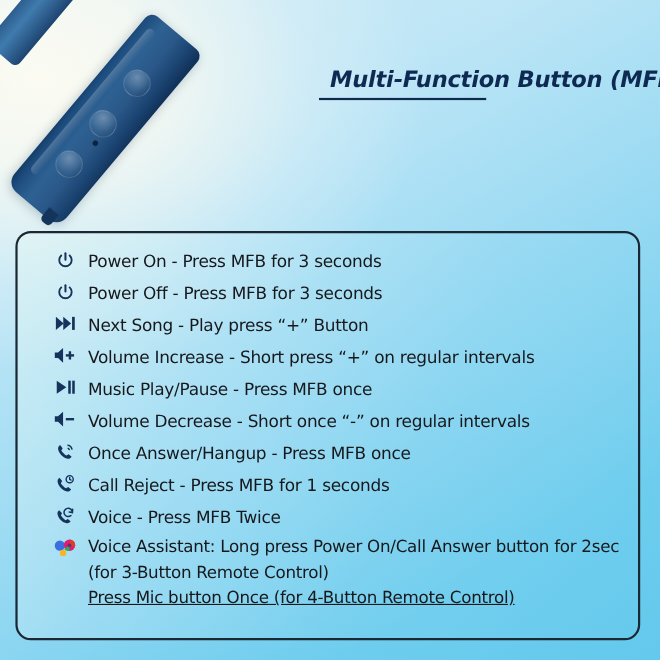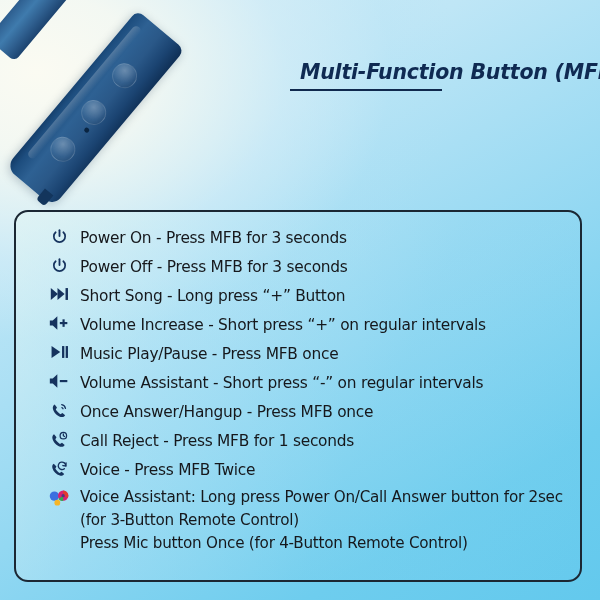--- a/index.html
+++ b/index.html
@@ -177,21 +177,21 @@
   .row-icon svg { display: block; }
 
   .row-text {
     flex: 1 1 auto;
     font-family: "DejaVu Sans", sans-serif;
     font-size: 15.4px;
     line-height: 26px;
     color: #16181c;
     letter-spacing: -0.25px;
   }
-  .row-text .line2 { display: block; }
+  .row-text .line2 { display: block; text-decoration: underline; }
 
   .row-last .row-text { line-height: 23px; font-size: 15.2px; }
 </style>
 </head>
 <body>
 
 <div id="page">
 
   <div class="photo">
     <div class="earbud-stem"></div>
@@ -234,21 +234,21 @@
       </li>
 
       <li class="row">
         <span class="row-icon">
           <svg width="19" height="16" viewBox="0 0 24 18" fill="currentColor">
             <path d="M1 1.5 L10 9 L1 16.5 Z"></path>
             <path d="M9.5 1.5 L18.5 9 L9.5 16.5 Z"></path>
             <rect x="19.6" y="1.5" width="3.1" height="15"></rect>
           </svg>
         </span>
-        <span class="row-text">Short Song - Long press “+” Button</span>
+        <span class="row-text">Next Song - Play press “+” Button</span>
       </li>
 
 
       <li class="row">
         <span class="row-icon">
           <svg width="20" height="16" viewBox="0 0 24 18" fill="currentColor">
             <path d="M1 6 L4.5 6 L10 1 L10 17 L4.5 12 L1 12 Z"></path>
             <rect x="13" y="7.8" width="9" height="2.6"></rect>
             <rect x="16.2" y="4.6" width="2.6" height="9"></rect>
           </svg>
@@ -267,21 +267,21 @@
         <span class="row-text">Music Play/Pause - Press MFB once</span>
       </li>
 
       <li class="row">
         <span class="row-icon">
           <svg width="20" height="16" viewBox="0 0 24 18" fill="currentColor">
             <path d="M1 6 L4.5 6 L10 1 L10 17 L4.5 12 L1 12 Z"></path>
             <rect x="13" y="7.8" width="9" height="2.6"></rect>
           </svg>
         </span>
-        <span class="row-text">Volume Assistant - Short press “-” on regular intervals</span>
+        <span class="row-text">Volume Decrease - Short once “-” on regular intervals</span>
       </li>
 
       <li class="row">
         <span class="row-icon">
           <svg width="18" height="18" viewBox="0 0 24 24" fill="none" stroke="currentColor" stroke-width="2" stroke-linecap="round">
             <path d="M6.2 3.4 C4.2 4.6 3.2 6.8 4.0 9.6 C5.3 14.3 9.4 18.6 14.2 19.9 C16.9 20.6 19.0 19.6 20.2 17.6 L16.6 14.6 L13.9 16.2 C11.8 15.1 8.8 12.1 7.7 10.0 L9.3 7.3 Z" fill="currentColor" stroke="none"></path>
             <path d="M15.6 3.6 A6.4 6.4 0 0 1 20.6 8.4" stroke-width="1.7"></path>
             <path d="M15.9 7.4 A3.0 3.0 0 0 1 17.4 9.0" stroke-width="1.7"></path>
           </svg>
         </span>

